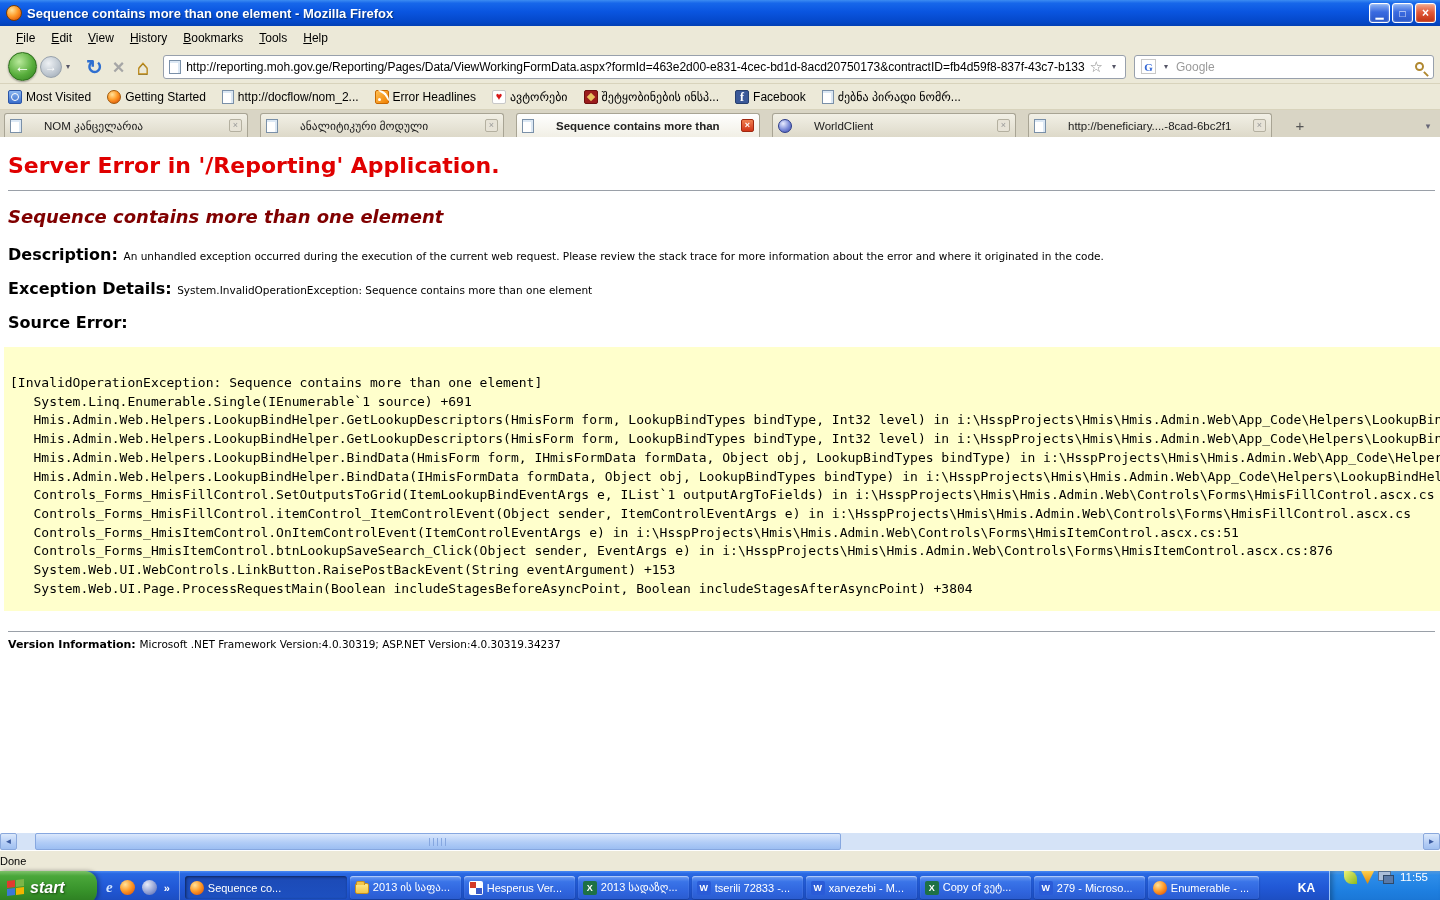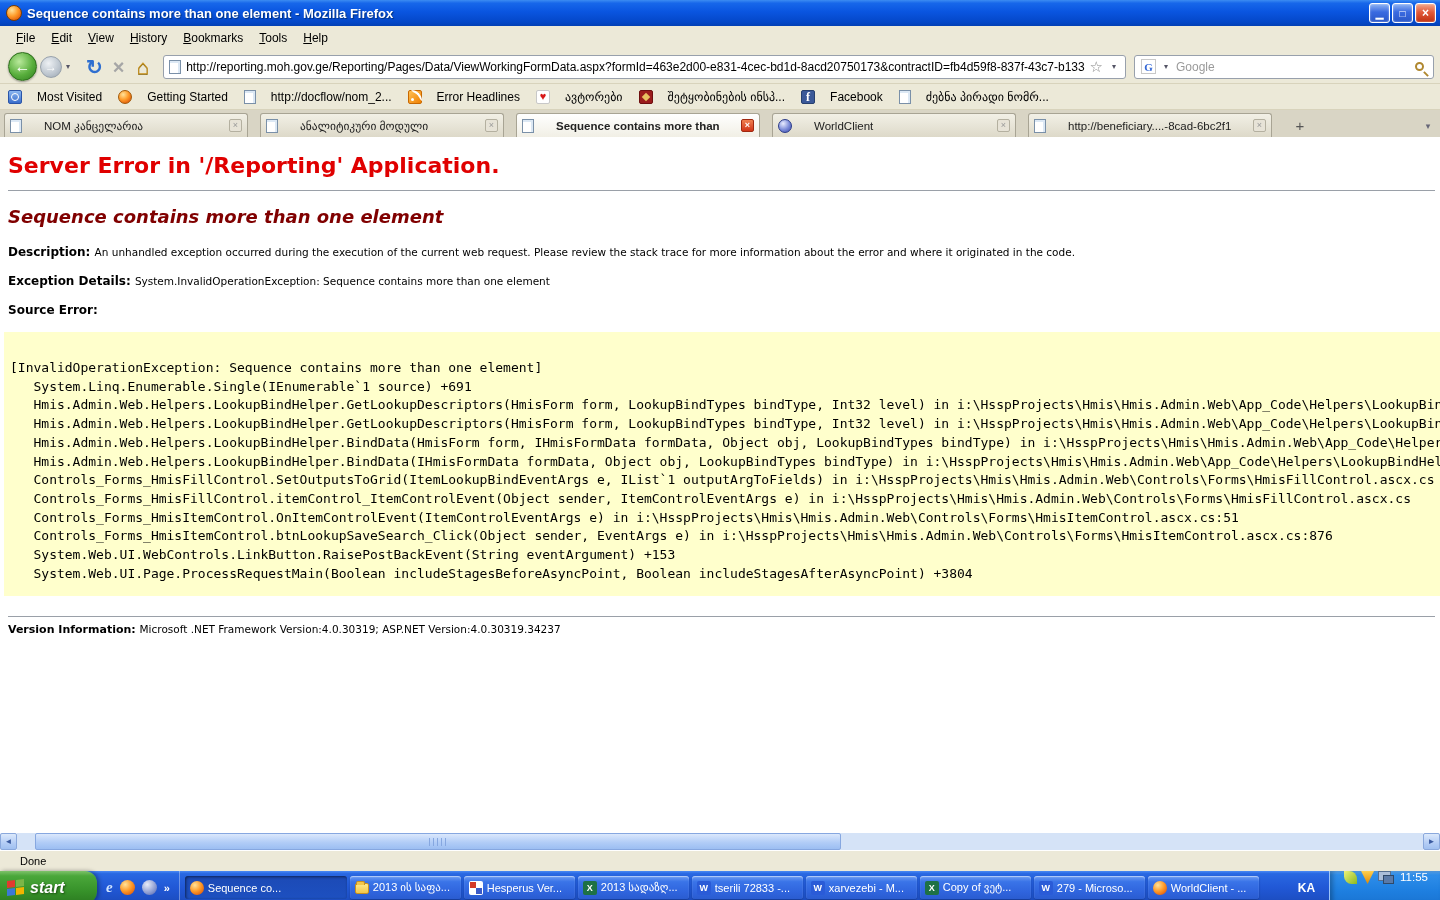--- a/index.html
+++ b/index.html
@@ -53,21 +53,21 @@
     font-weight:bold; font-size:11px; display:flex; align-items:center; justify-content:center;
     font-family:"Liberation Serif",serif; flex:none; }
   .search-text { flex:1; color:#9a9a9a; font-size:12px; }
   .mag { width:9px; height:9px; border:2px solid #b08830; border-radius:50%; position:relative; margin-right:3px; }
   .mag::after { content:""; position:absolute; width:2px; height:6px; background:#b08830;
     transform:rotate(-45deg); left:8px; top:7px; }
 
   
   .bookmarksbar { position:absolute; top:84px; left:0; right:0; height:26px; background:#ece9d8;
     display:flex; align-items:center; padding:0 8px; gap:16px; font-size:12px; border-bottom:1px solid #d8d3bc; }
-  .bm { display:flex; align-items:center; gap:15px; white-space:nowrap; }
+  .bm { display:flex; align-items:center; gap:4px; white-space:nowrap; }
   .bm-ico { width:14px; height:14px; border-radius:2px; flex:none; display:flex; align-items:center; justify-content:center; }
   .i-mostvisited { background:linear-gradient(180deg,#8ab6f0,#3a6ecb); border:1px solid #2a55a8; position:relative; }
   .i-mostvisited::after { content:""; width:6px; height:6px; border:1.5px solid #fff; border-radius:50%; }
   .i-ff { border-radius:50%; background:radial-gradient(circle at 35% 30%,#ffe29a 0%,#ff9c2a 45%,#e86a12 75%,#c44f08 100%); border:1px solid #a05808; }
   .i-pagebm { width:12px; height:14px; background:#fff; border:1px solid #7a90a8; border-radius:0; box-shadow:inset -2px 2px 0 #dce8f4; }
   .i-rss { background:linear-gradient(135deg,#ffc055,#f08000); border:1px solid #c86800; position:relative; }
   .i-rss::before { content:""; position:absolute; left:2px; bottom:2px; width:3px; height:3px; background:#fff; border-radius:50%; }
   .i-rss::after { content:""; position:absolute; left:2px; bottom:2px; width:7px; height:7px;
     border:2px solid transparent; border-top-color:#fff; border-right-color:#fff; border-radius:0 100% 0 0; }
   .i-heart { background:#fff; border:1px solid #c8c8c8; color:#d81818; font-size:11px; line-height:1; }
@@ -96,21 +96,21 @@
     justify-content:center; color:#667; font-size:9px; }
 
   
   .content { position:absolute; top:137px; left:0; right:0; height:696px; background:#fff; overflow:hidden;
     font-family:"DejaVu Sans",sans-serif; color:#000; }
   .err-h1 { color:#e00000; font-size:22px; font-weight:bold; margin:16px 6px 0 8px; }
   .rule { border:none; border-top:1px solid #9aa0a8; margin:12px 5px 0 8px; }
   .err-h2 { color:#800000; font-style:italic; font-weight:bold; font-size:18px; margin:15px 6px 0 8px; }
   .meta { font-size:10.5px; margin:18px 6px 0 8px; }
   .meta + .meta { margin-top:15px; }
-  .meta b { font-size:12px;text-align:right; }
+  .meta b { font-size:16px;text-align:right; }
   .ybox { background:#ffffcc; margin:14px 0 0 4px; }
   .ybox-inner { font-size:10.5px; padding:5px 4px 6px 5px; }
   .stack-label { font-size:11px; font-weight:bold; margin:15px 6px 0 8px; font-family:"DejaVu Sans",sans-serif; }
   .stackbox { background:#ffffcc; margin:15px 0 0 4px; }
   .stackbox pre { font-family:"DejaVu Sans Mono","Liberation Mono",monospace; font-size:13px;
     line-height:18.7px; white-space:pre; padding:27px 0 13px 6px; }
   .verinfo { font-size:10.5px; margin:6px 6px 0 8px; }
   .verinfo b { font-size:11px; }
 
   
@@ -120,21 +120,21 @@
     display:flex; align-items:center; justify-content:center; }
   .scroll-track { flex:1; position:relative; background:#d5e3f7; }
   .scroll-thumb { position:absolute; left:18px; top:0; width:806px; height:17px;
     background:linear-gradient(180deg,#dbe8fc,#b2cdf7 55%,#9cbef2); border:1px solid #86a7e0;
     border-radius:2px; display:flex; align-items:center; justify-content:center; }
   .thumb-grip { width:19px; height:8px;
     background:repeating-linear-gradient(90deg,#86a7e0 0 1px,transparent 1px 4px); }
 
   
   .statusbar { position:absolute; top:850px; left:0; right:0; height:21px; background:#ece9d8;
-    border-top:1px solid #fff; display:flex; align-items:center; padding:0 20px; font-size:11px; color:#000; }
+    border-top:1px solid #fff; display:flex; align-items:center; padding:0 0; font-size:11px; color:#000; }
 
   
   .taskbar { position:absolute; top:871px; left:0; right:0; height:33px; color:#fff;
     background:linear-gradient(180deg,#4b8bf5 0%,#2968e2 8%,#2158d6 50%,#1d4fc4 85%,#1846ae 100%);
     display:flex; align-items:stretch; }
   .startbtn { width:97px; flex:none; background:linear-gradient(180deg,#7ec26a 0%,#4aa73a 15%,#37922a 60%,#2b7a20 100%);
     border-radius:0 12px 12px 0; display:flex; align-items:center; gap:6px; padding:0 12px 0 7px;
     font-style:italic; font-weight:bold; font-size:16px; text-shadow:1px 1px 2px #1c4f12;
     box-shadow:2px 0 4px rgba(0,0,0,.35); }
   .flag { width:17px; height:15px; display:grid; grid-template-columns:1fr 1fr; grid-template-rows:1fr 1fr;
@@ -370,21 +370,21 @@
     <span class="taskbtn">
       <span class="ti ti-excel">X</span>
       <span class="lbl">Copy of ვეტ...</span>
     </span>
     <span class="taskbtn">
       <span class="ti ti-word">W</span>
       <span class="lbl">279 - Microso...</span>
     </span>
     <span class="taskbtn">
       <span class="ti ti-ff"></span>
-      <span class="lbl">WorldClient - ...</span>
+      <span class="lbl">Enumerable - ...</span>
     </span>
   </span>
   <span class="tb-spacer"></span>
   <span class="lang">KA</span>
   <span class="tray">
     <span class="t-leaf"></span>
     <span class="t-shield"></span>
     <span class="t-net"></span>
     <span class="clock">11:55</span>
   </span>

